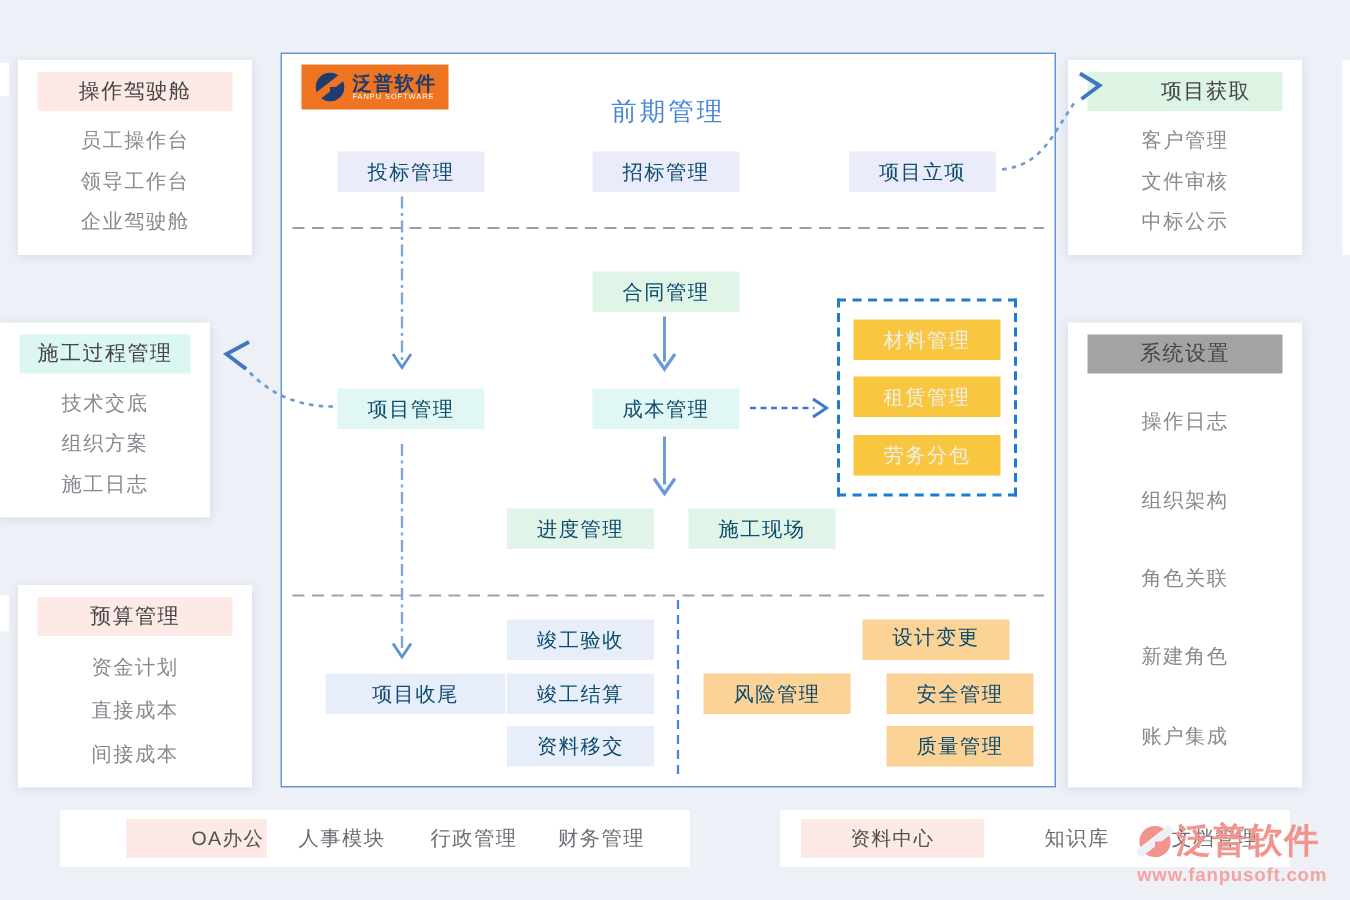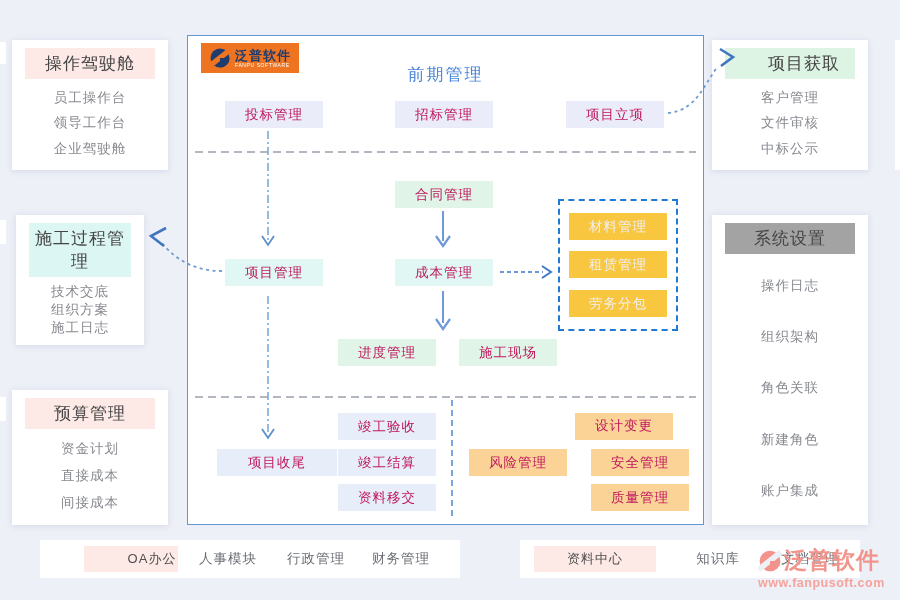--- a/index.html
+++ b/index.html
@@ -8,40 +8,40 @@
     background:#eef0f7;
     font-family:"Liberation Sans","DejaVu Sans",sans-serif;
     -webkit-font-smoothing:antialiased;
   }
   .panel{
     position:absolute;background:#fff;display:flex;flex-direction:column;
     box-shadow:0 1px 6px rgba(150,160,195,.3);
   }
   .panel-header{
     margin:8px 13px 2px;padding:4px 0;text-align:center;
-    font-size:17px;color:#454545;letter-spacing:1px;
+    font-size:14px;color:#454545;letter-spacing:1px;
   }
   .panel-items{flex:1;display:flex;flex-direction:column;justify-content:space-around;padding:4px 0 8px;}
   .panel-item{text-align:center;font-size:13.5px;color:#87898f;letter-spacing:1px;cursor:pointer;}
   .hdr-pink{background:#fdeae6;}
   .hdr-cream{background:#a3a3a3;}
   .hdr-green{background:#ddf3e3;padding-left:28px;}
   .hdr-cyan{background:#dcf6f3;}
 
   #center{
     position:absolute;left:187px;top:35px;width:517px;height:490px;
     background:#fff;border:1px solid #6495d6;box-sizing:border-box;
   }
   #center .title{
     position:absolute;left:0;right:0;top:27px;text-align:center;
     font-size:17px;color:#4a86d8;letter-spacing:2px;
   }
   .box{
     position:absolute;width:98px;height:27px;line-height:27px;text-align:center;
-    font-size:13.5px;color:#be185d;letter-spacing:1px;cursor:pointer;
+    font-size:13.5px;color:#0c4a6e;letter-spacing:1px;cursor:pointer;
   }
   .b-lav{background:#eaecfa;}
   .b-green{background:#e0f5e8;}
   .b-cyan{background:#e0f7f4;}
   .b-blue{background:#e7eefa;}
   .b-orange{background:#fbd396;}
   .b-yellow{background:#f8c63f;color:#efefef;}
 
   #group{
     position:absolute;left:370px;top:163px;width:120px;height:132px;
@@ -87,21 +87,21 @@
 
 <div class="panel" style="left:12px;top:40px;width:156px;height:130px;">
   <div class="panel-header hdr-pink">操作驾驶舱</div>
   <div class="panel-items">
     <div class="panel-item">员工操作台</div>
     <div class="panel-item">领导工作台</div>
     <div class="panel-item">企业驾驶舱</div>
   </div>
 </div>
 
-<div class="panel" style="left:16px;top:215px;width:128px;height:130px;">
+<div class="panel" style="left:0;top:215px;width:140px;height:130px;">
   <div class="panel-header hdr-cyan">施工过程管理</div>
   <div class="panel-items">
     <div class="panel-item">技术交底</div>
     <div class="panel-item">组织方案</div>
     <div class="panel-item">施工日志</div>
   </div>
 </div>
 
 <div class="panel" style="left:12px;top:390px;width:156px;height:135px;">
   <div class="panel-header hdr-pink">预算管理</div>

